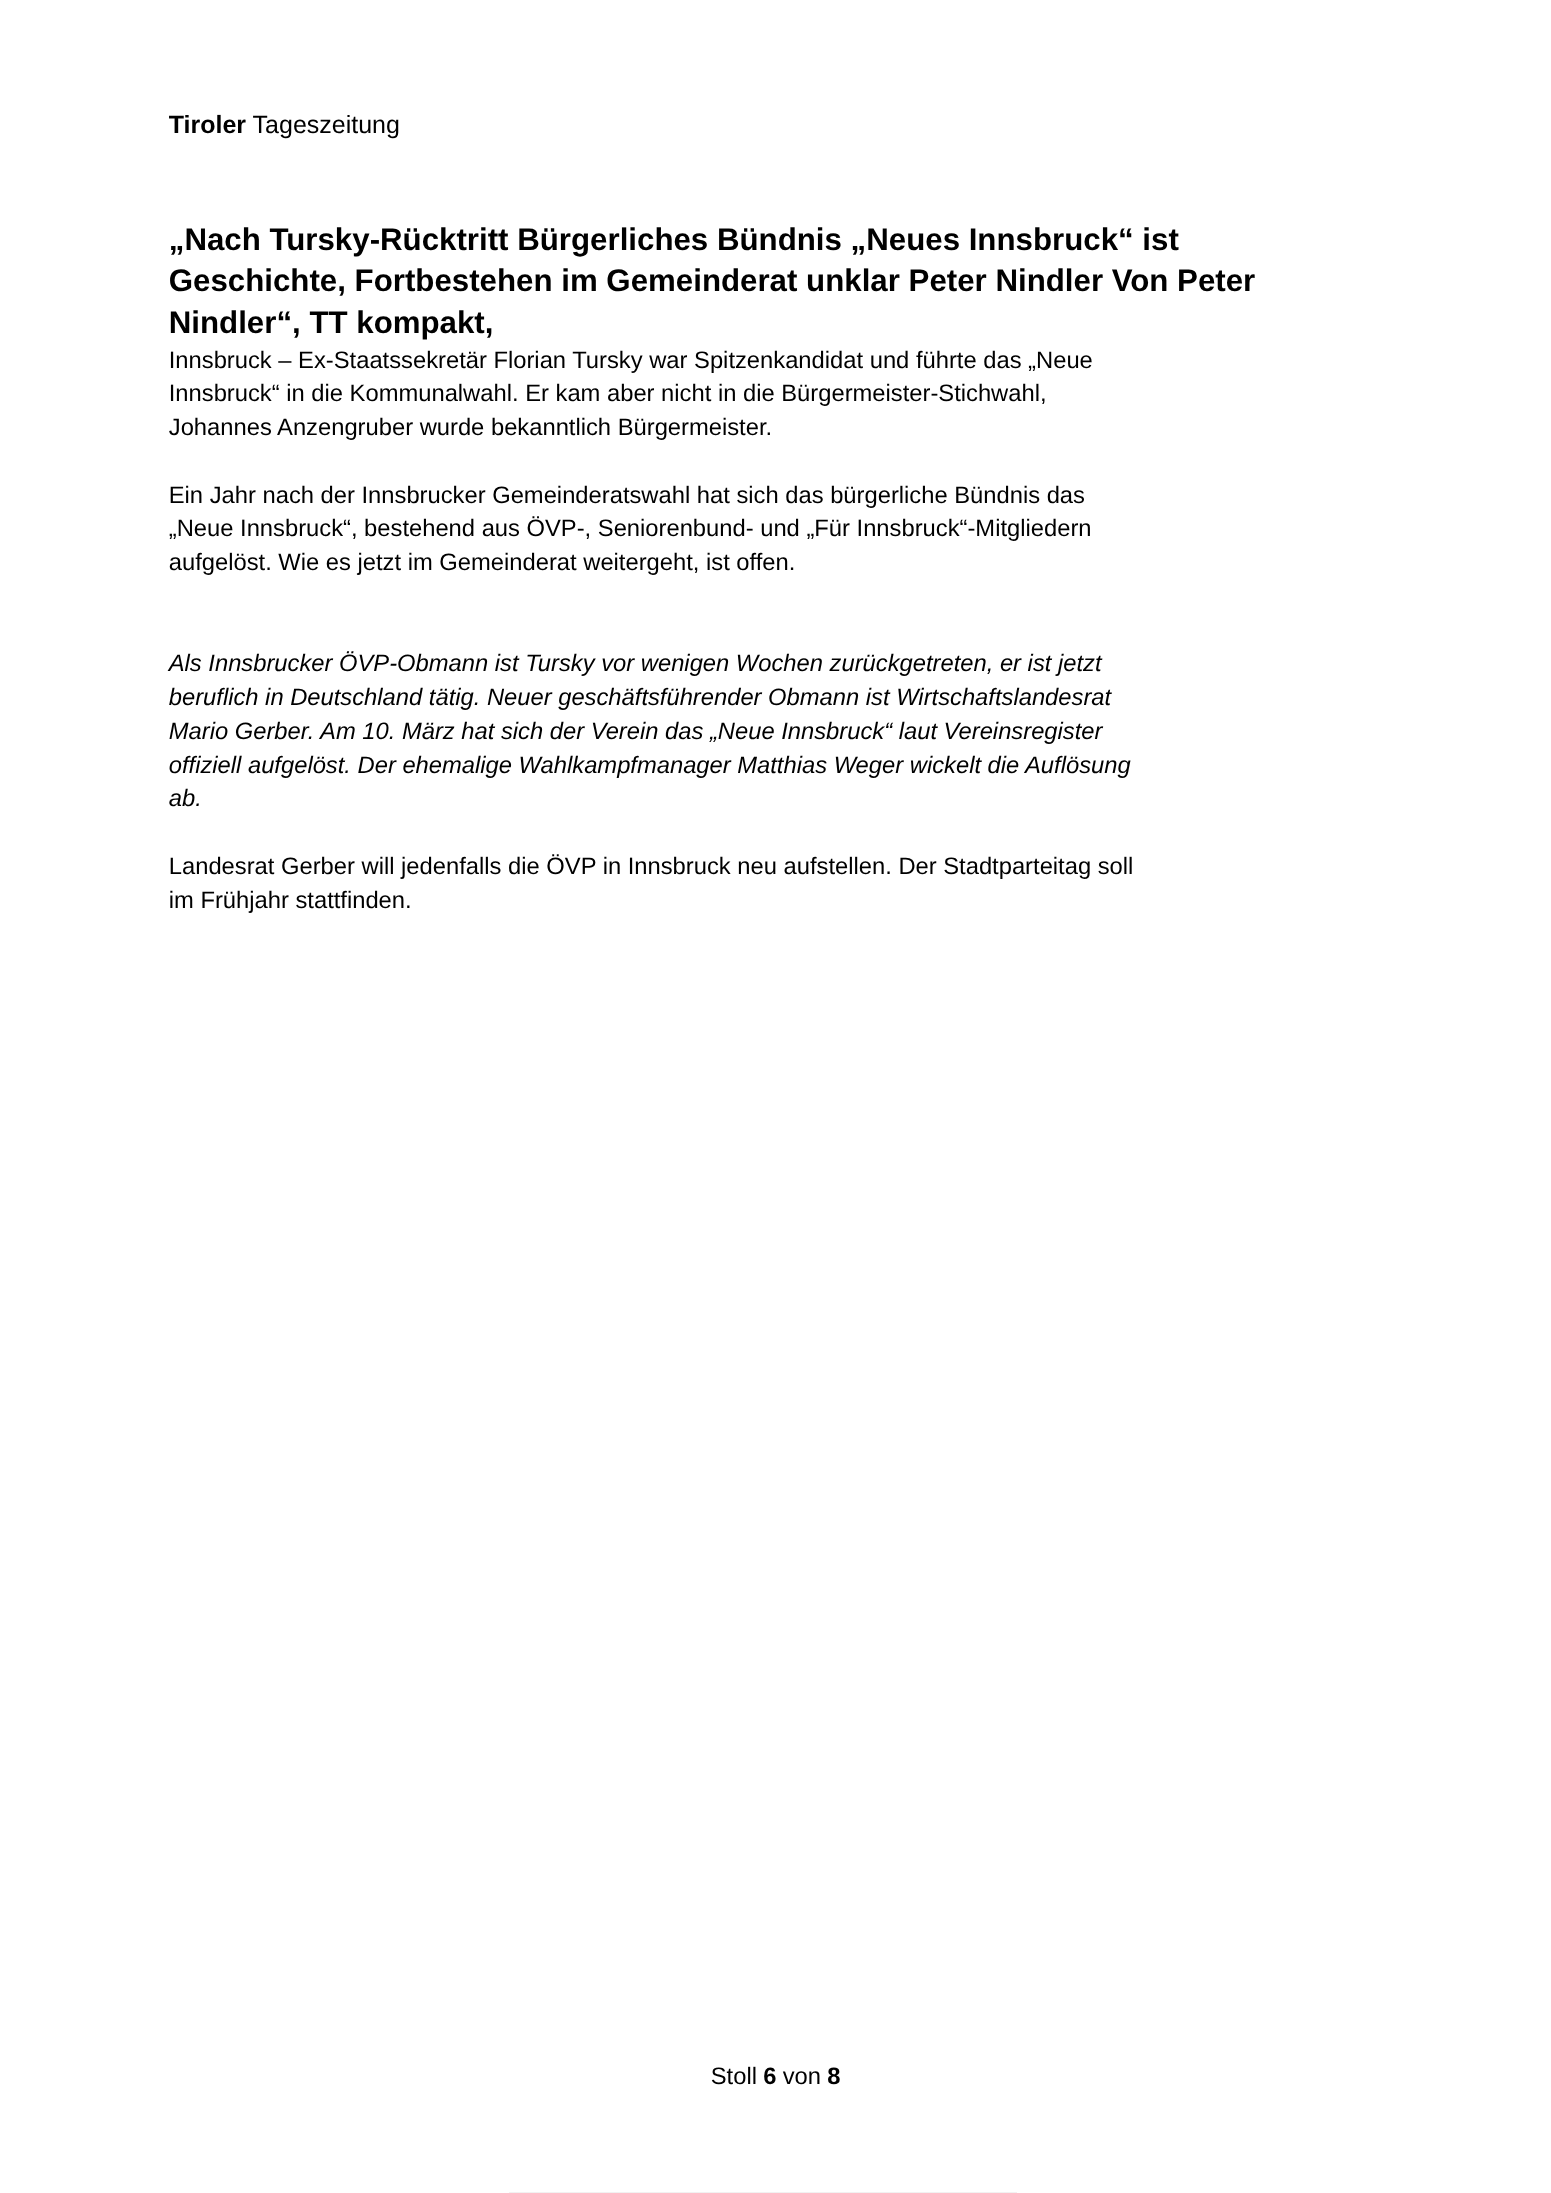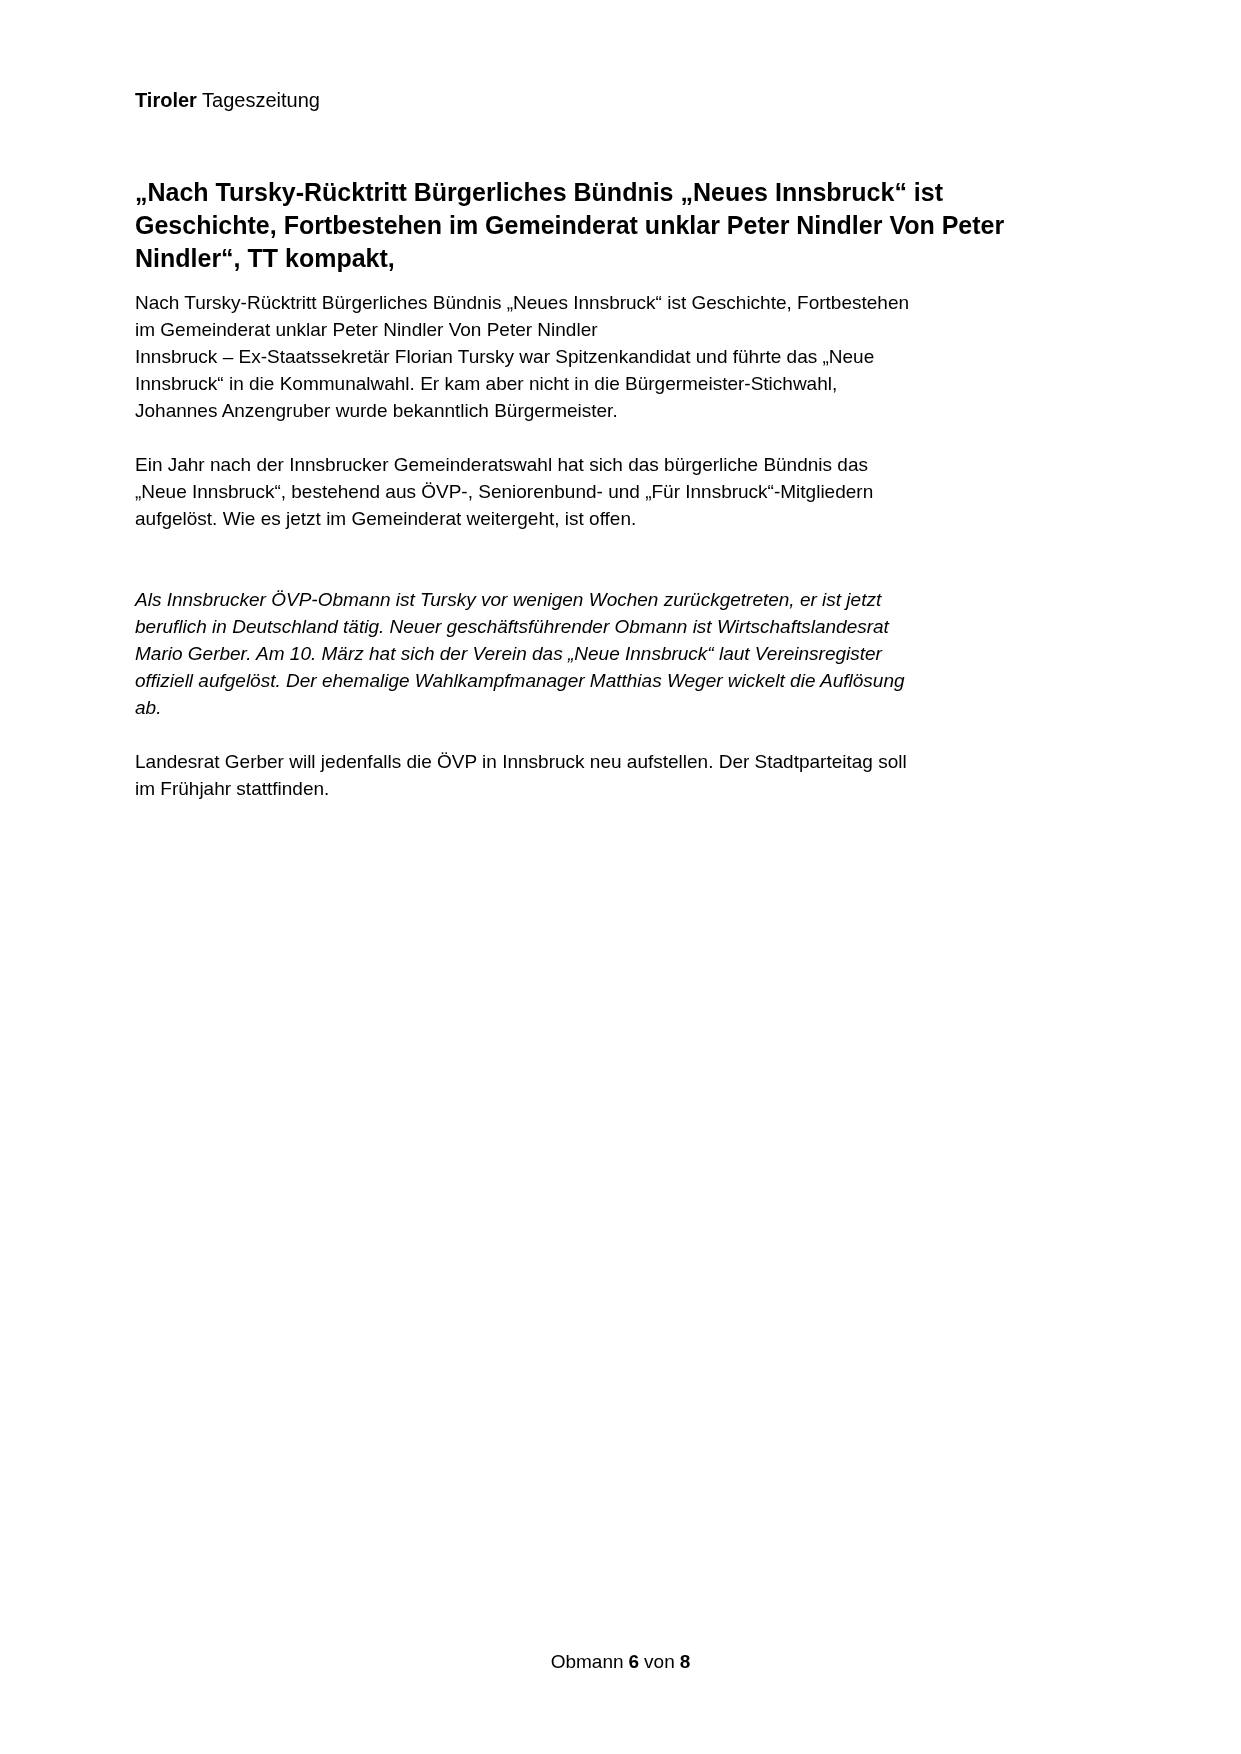--- a/index.html
+++ b/index.html
@@ -76,39 +76,37 @@
 
     <div class="masthead">
       <span class="brand-bold">Tiroler</span>
       <span class="brand-rest">Tageszeitung</span>
     </div>
 
     <div class="article-title">„Nach Tursky-Rücktritt Bürgerliches Bündnis „Neues Innsbruck“ ist
 Geschichte, Fortbestehen im Gemeinderat unklar Peter Nindler Von Peter
 Nindler“, TT kompakt,</div>
 
-    <div class="lead">Nach Tursky-Rücktritt Bürgerliches Bündnis „Neues Innsbruck“ ist Geschichte, Fortbestehen
-im Gemeinderat unklar Peter Nindler Von Peter Nindler</div>
 
 
     <p class="para">Innsbruck – Ex-Staatssekretär Florian Tursky war Spitzenkandidat und führte das „Neue
 Innsbruck“ in die Kommunalwahl. Er kam aber nicht in die Bürgermeister-Stichwahl,
 Johannes Anzengruber wurde bekanntlich Bürgermeister.</p>
     <p class="para">Ein Jahr nach der Innsbrucker Gemeinderatswahl hat sich das bürgerliche Bündnis das
 „Neue Innsbruck“, bestehend aus ÖVP-, Seniorenbund- und „Für Innsbruck“-Mitgliedern
 aufgelöst. Wie es jetzt im Gemeinderat weitergeht, ist offen.</p>
     <p class="para extra-gap">Als Innsbrucker ÖVP-Obmann ist Tursky vor wenigen Wochen zurückgetreten, er ist jetzt
 beruflich in Deutschland tätig. Neuer geschäftsführender Obmann ist Wirtschaftslandesrat
 Mario Gerber. Am 10. März hat sich der Verein das „Neue Innsbruck“ laut Vereinsregister
 offiziell aufgelöst. Der ehemalige Wahlkampfmanager Matthias Weger wickelt die Auflösung
 ab.</p>
     <p class="para">Landesrat Gerber will jedenfalls die ÖVP in Innsbruck neu aufstellen. Der Stadtparteitag soll
 im Frühjahr stattfinden.</p>
 
   </div>
 
   <div class="footer">
-    <span>Obmann</span>
+    <span>Stoll</span>
     <span class="num">6</span>
     <span>von</span>
     <span class="num">8</span>
   </div>
 </div>
 
 </body></html>

